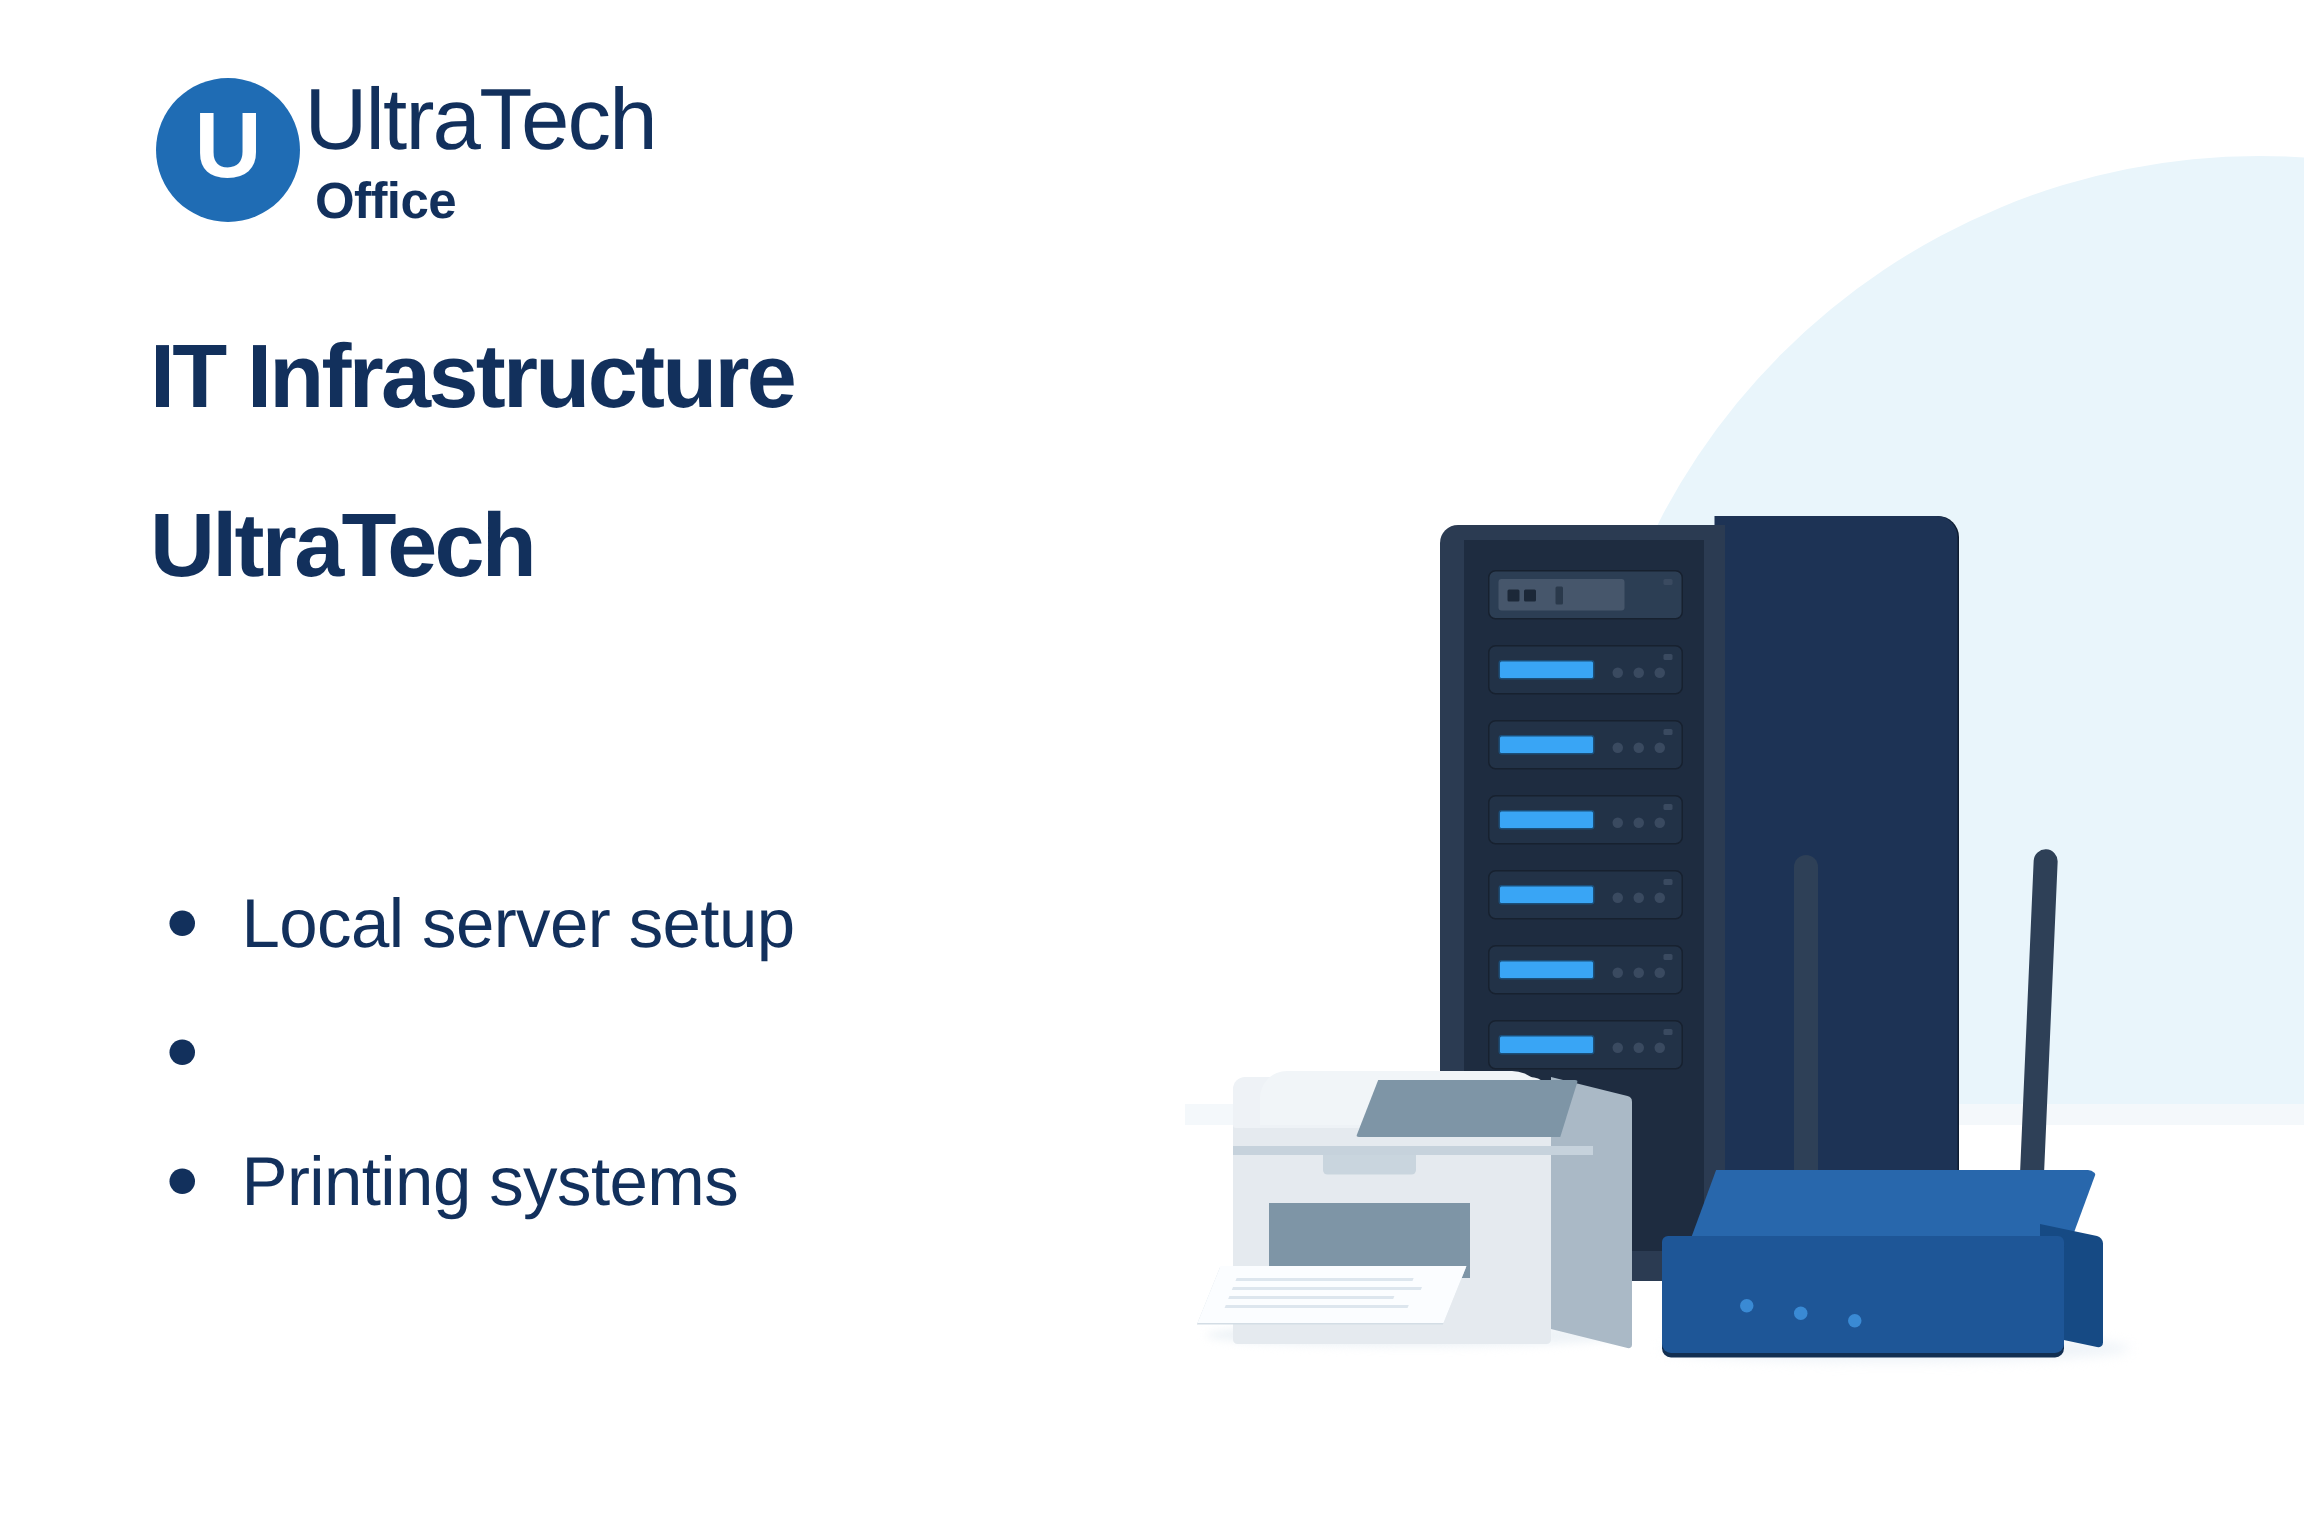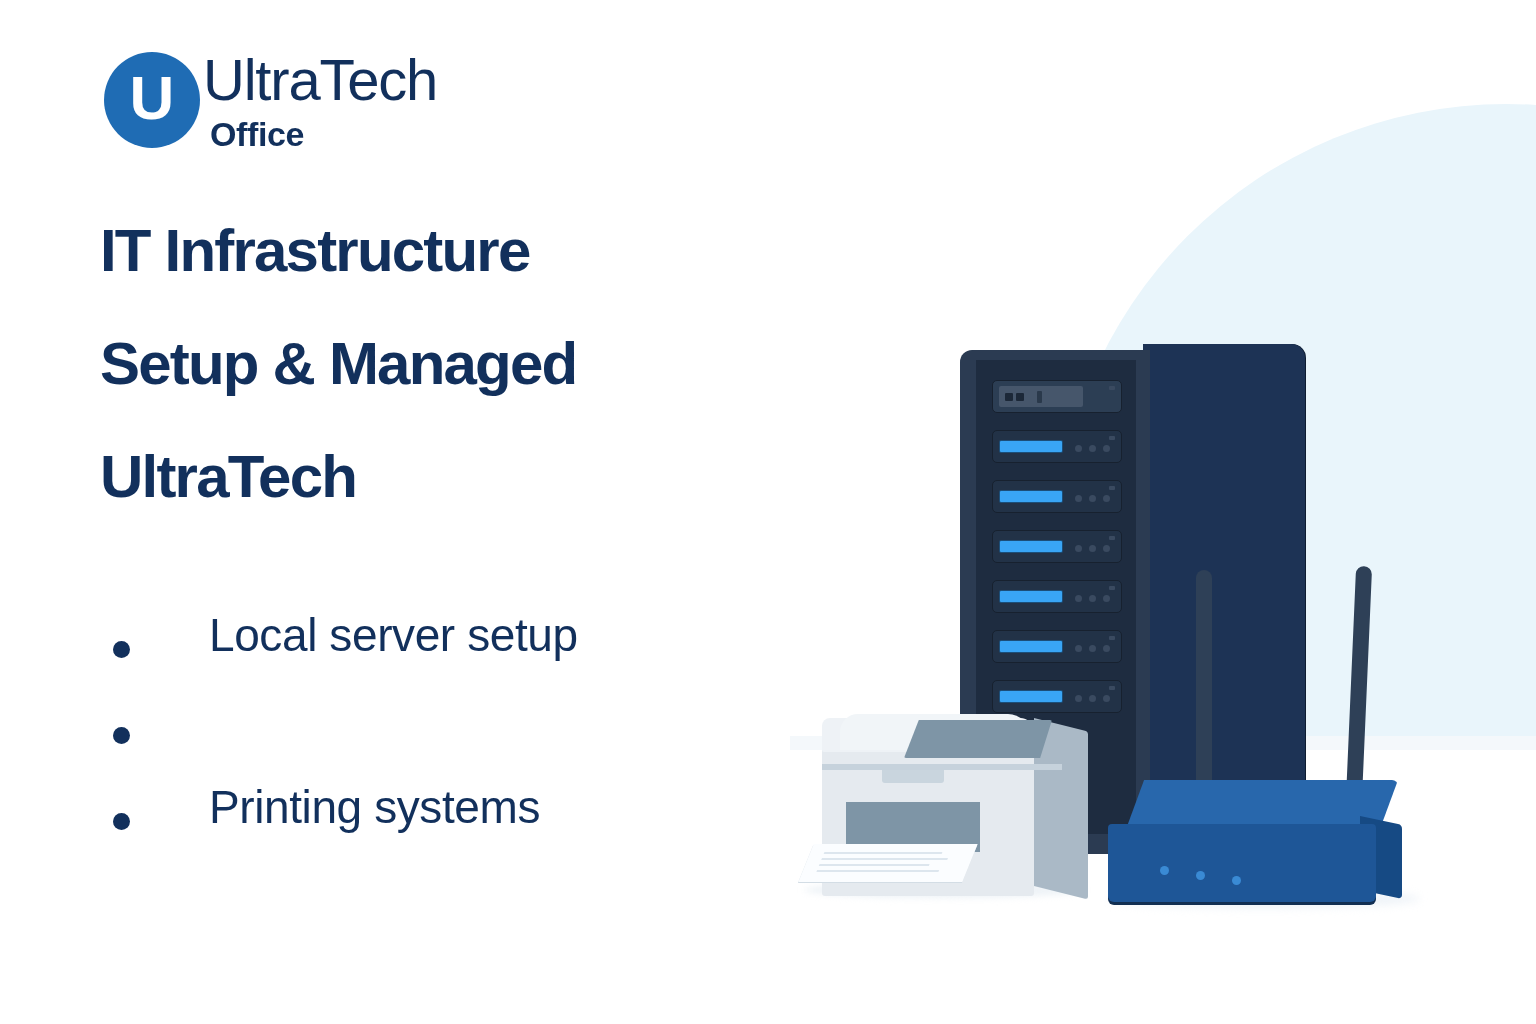--- a/index.html
+++ b/index.html
@@ -115,23 +115,22 @@
 
   
   .bullets {
     position: absolute;
     left: 113px;
     top: 572px;
     width: 800px;
   }
   .bullet-row {
     display: flex;
-    align-items: flex-end;
+    align-items: center;
     height: 86px;
-    gap: 48px;
   }
   .bullet-dot {
     width: 17px;
     height: 17px;
     border-radius: 50%;
     background: #12305c;
     flex: 0 0 auto;
     margin-right: 31px;
   }
   .bullet-text {
@@ -453,21 +452,20 @@
 
   <div class="logo-wrap">
     <div class="logo-mark"></div>
     <div class="logo-u">U</div>
     <div class="logo-name">UltraTech</div>
     <div class="logo-sub">Office</div>
   </div>
 
   <div class="headline">
     <span>IT Infrastructure</span>
-    <span>Setup &amp; Managed</span>
     <span>UltraTech</span>
   </div>
 
   <div class="bullets">
     <div class="bullet-row">
       <span class="bullet-dot"></span>
       <span class="bullet-text">Local server setup</span>
     </div>
     <div class="bullet-row">
       <span class="bullet-dot"></span>

